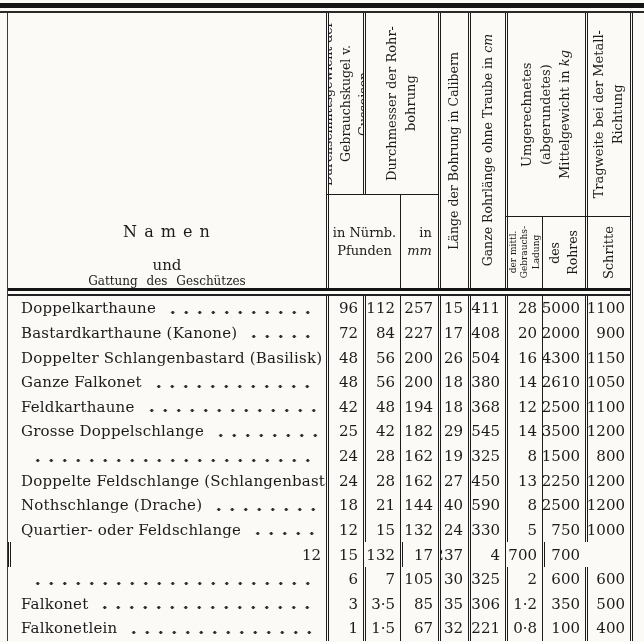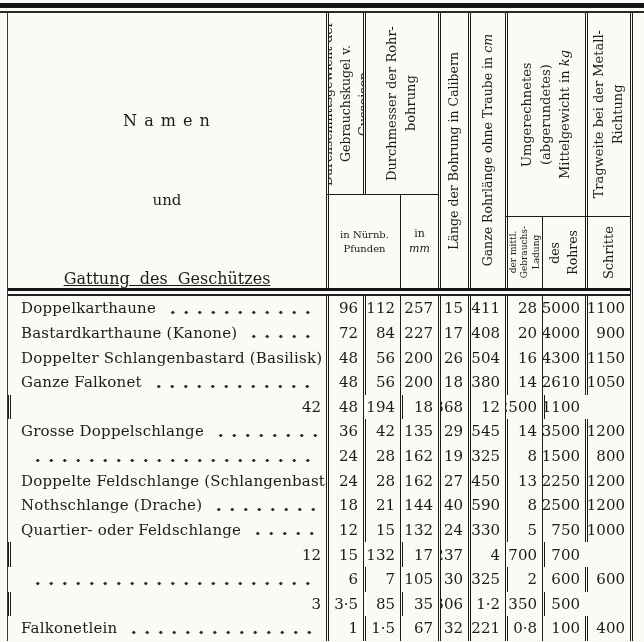--- a/index.html
+++ b/index.html
@@ -42,28 +42,28 @@
   .dbl{border-left:3px double var(--ink);}
   .sgl{border-left:1px solid var(--ink);}
   .hline{border-bottom:1px solid var(--ink);}
   .vtext{
     writing-mode:vertical-rl;
     transform:rotate(180deg);
     white-space:pre-line;
     text-align:center;
     line-height:1.45;
   }
-  .h-names{grid-area:1/1/4/2;flex-direction:column;justify-content:space-between;padding-top:98px;}
+  .h-names{grid-area:1/1/4/2;flex-direction:column;justify-content:flex-end;padding-top:98px;}
   .h-names .t1{font-size:16px;letter-spacing:1px;}
   .h-names .t2{font-size:15px;margin-top:15px;}
-  .h-names .t3{font-size:16px;margin-top:14px;word-spacing:5px;text-decoration:underline;}
+  .h-names .t3{font-size:12px;word-spacing:5px;}
   .h-ballweight{grid-area:1/2/2/3;font-size:12.5px;}
   .h-borediam{grid-area:1/3/2/5;font-size:13px;}
-  .sh-pfunden{grid-area:2/2/4/4;font-size:10px;text-align:center;white-space:pre-line;line-height:1.35;}
-  .sh-mm{grid-area:2/4/4/5;font-size:11px;text-align:center;white-space:pre-line;line-height:1.35;}
+  .sh-pfunden{grid-area:2/2/4/4;font-size:13px;text-align:center;white-space:pre-line;line-height:1.35;}
+  .sh-mm{grid-area:2/4/4/5;font-size:13px;text-align:right;white-space:pre-line;line-height:1.35;}
   .h-borelen{grid-area:1/5/4/6;font-size:12.5px;}
   .h-tubelen{grid-area:1/6/4/7;font-size:12.5px;}
   .h-meanweight{grid-area:1/7/3/9;font-size:13px;}
   .sh-charge{grid-area:3/7/4/8;font-size:9px;}
   .sh-charge .vtext{line-height:1.25;}
   .sh-tube{grid-area:3/8/4/9;font-size:12.5px;}
   .h-range{grid-area:1/9/3/10;font-size:13px;}
   .sh-steps{grid-area:3/9/4/10;font-size:13px;}
   .divider{
     height:3px;
@@ -188,21 +188,21 @@
     <div class="cell name-cell">
       <span>Bastardkarthaune (Kanone)</span>
       <span class="leader"></span>
     </div>
     <div class="cell dbl">72</div>
     <div class="cell dbl">84</div>
     <div class="cell sgl">227</div>
     <div class="cell dbl">17</div>
     <div class="cell dbl">408</div>
     <div class="cell dbl">20</div>
-    <div class="cell sgl">4000</div>
+    <div class="cell sgl">2000</div>
     <div class="cell dbl">900</div>
   </div>
 
   <div class="row">
     <div class="cell name-cell">
       <span>Doppelter Schlangenbastard (Basilisk)</span>
       <span class="leader"></span>
     </div>
     <div class="cell dbl">48</div>
     <div class="cell dbl">56</div>
@@ -223,38 +223,42 @@
     <div class="cell dbl">56</div>
     <div class="cell sgl">200</div>
     <div class="cell dbl">18</div>
     <div class="cell dbl">380</div>
     <div class="cell dbl">14</div>
     <div class="cell sgl">2610</div>
     <div class="cell dbl">1050</div>
   </div>
 
   <div class="row">
+    <div class="cell name-cell">
+      <span>Feldkarthaune</span>
+      <span class="leader"></span>
+    </div>
     <div class="cell dbl">42</div>
     <div class="cell dbl">48</div>
     <div class="cell sgl">194</div>
     <div class="cell dbl">18</div>
     <div class="cell dbl">368</div>
     <div class="cell dbl">12</div>
     <div class="cell sgl">2500</div>
     <div class="cell dbl">1100</div>
   </div>
 
   <div class="row">
     <div class="cell name-cell">
       <span>Grosse Doppelschlange</span>
       <span class="leader"></span>
     </div>
-    <div class="cell dbl">36</div>
+    <div class="cell dbl">25</div>
     <div class="cell dbl">42</div>
-    <div class="cell sgl">135</div>
+    <div class="cell sgl">182</div>
     <div class="cell dbl">29</div>
     <div class="cell dbl">545</div>
     <div class="cell dbl">14</div>
     <div class="cell sgl">3500</div>
     <div class="cell dbl">1200</div>
   </div>
 
   <div class="row">
     <div class="cell name-cell">
       <span class="leader"></span>
@@ -333,20 +337,24 @@
     <div class="cell dbl">7</div>
     <div class="cell sgl">105</div>
     <div class="cell dbl">30</div>
     <div class="cell dbl">325</div>
     <div class="cell dbl">2</div>
     <div class="cell sgl">600</div>
     <div class="cell dbl">600</div>
   </div>
 
   <div class="row">
+    <div class="cell name-cell">
+      <span>Falkonet</span>
+      <span class="leader"></span>
+    </div>
     <div class="cell dbl">3</div>
     <div class="cell dbl">3·5</div>
     <div class="cell sgl">85</div>
     <div class="cell dbl">35</div>
     <div class="cell dbl">306</div>
     <div class="cell dbl">1·2</div>
     <div class="cell sgl">350</div>
     <div class="cell dbl">500</div>
   </div>
 

